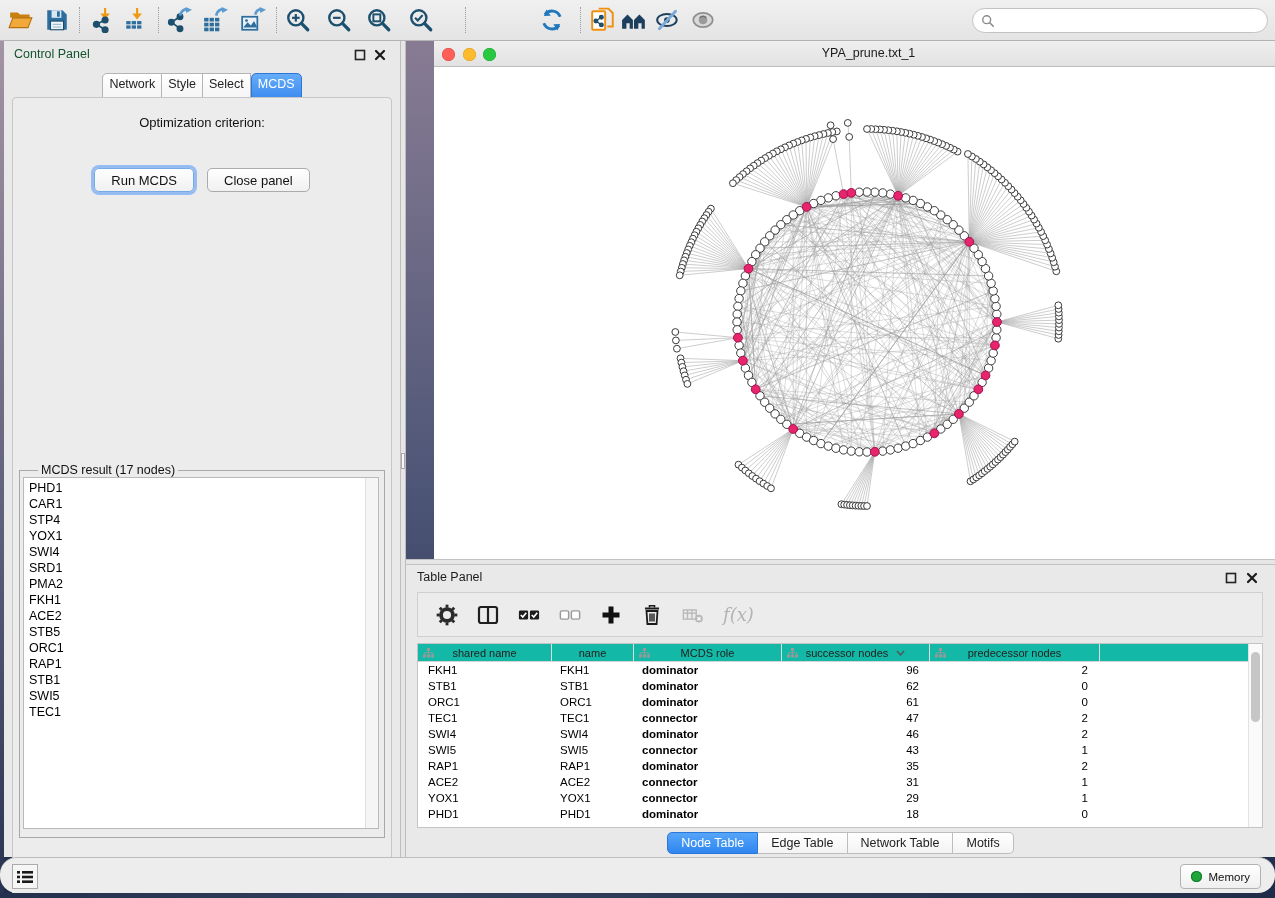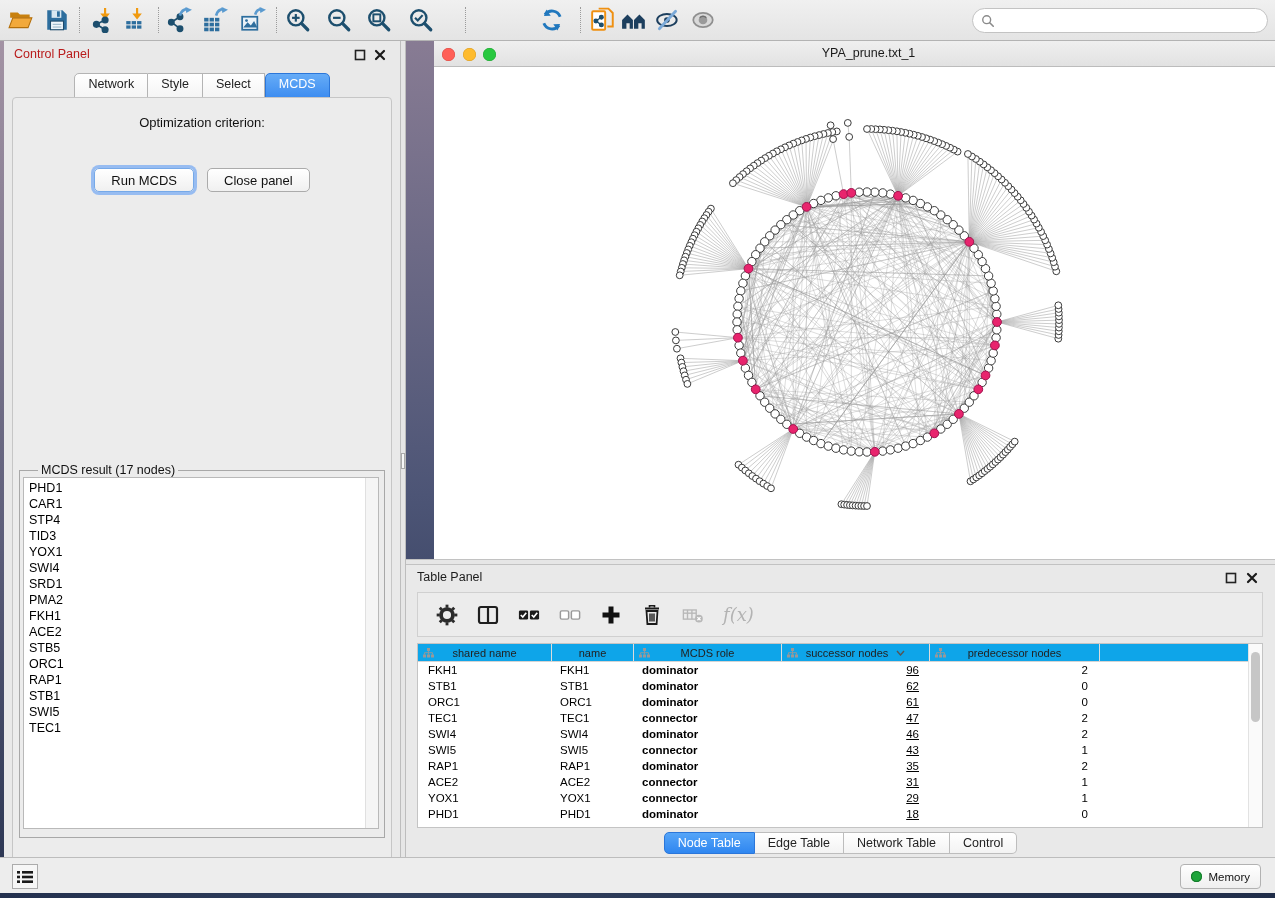--- a/index.html
+++ b/index.html
@@ -16,27 +16,27 @@
   .searchbox svg { width:14px; height:14px; flex:0 0 auto; }
   .searchbox input { border:none; outline:none; flex:1; height:20px; font-size:12px; background:transparent; padding-left:5px; }
 
   
   #leftstrip { position:absolute; left:0; top:41px; width:4px; height:852px; background:linear-gradient(180deg,#a393a4,#5a5c78 60%,#283350); }
   #bottomstrip { position:absolute; left:0; top:893px; width:1275px; height:5px; background:linear-gradient(90deg,#23304e,#31405e 30%,#202d49); }
 
   
   #control-panel { position:absolute; left:4px; top:41px; width:396px; height:816px; background:#e9e9e9; }
   .panel-head { position:absolute; left:0; top:0; width:100%; height:26px; }
-  .panel-title { position:absolute; left:10px; top:6px; font-size:12.5px; color:#b91c1c; }
+  .panel-title { position:absolute; left:10px; top:6px; font-size:12.5px; color:#14532d; }
   .wbtn { position:absolute; top:7px; width:14px; height:14px; background:transparent; border:none; cursor:pointer; padding:0; }
   .wbtn svg { width:12px; height:12px; display:block; }
   #cp-float { right:32px; } #cp-close { right:12px; }
 
   .tabbar { position:absolute; left:0; top:32px; width:100%; height:22px; display:flex; justify-content:center; }
-  .tab { height:34px; padding:0 13px; font-size:12.5px; line-height:21px; background:linear-gradient(#ffffff,#f1f1f1); border:1px solid #b4b4b4; border-left-width:0; color:#222; cursor:pointer; }
+  .tab { height:34px; padding:0 6px; font-size:12.5px; line-height:21px; background:linear-gradient(#ffffff,#f1f1f1); border:1px solid #b4b4b4; border-left-width:0; color:#222; cursor:pointer; }
   .tab:first-child { border-left-width:1px; border-radius:5px 0 0 0; }
   .tab.selected { background:linear-gradient(#66acf7,#2e81ee); border:1px solid #2b76d9; color:#fff; border-radius:5px; }
 
   .tabpage { position:absolute; left:8px; top:56px; width:380px; height:875px; background:#ececec; border:1px solid #c6c6c6; border-radius:4px; }
   .crit-label { position:absolute; left:0; top:17px; width:100%; text-align:center; font-size:13px; color:#111; }
   .dropdown { position:absolute; left:32px; top:38px; width:312px; height:23px; background:#fff; border:1px solid #adadad; border-radius:5px; display:flex; align-items:center; cursor:pointer; }
   .dropdown .val { flex:1; font-size:13px; padding-left:10px; color:#111; white-space:nowrap; overflow:hidden; }
   .stepper { width:20px; height:21px; margin-right:1px; border-radius:4px; background:linear-gradient(#6fb2f9,#2f80ee); display:flex; flex-direction:column; align-items:center; justify-content:center; gap:1px; }
   .stepper svg { width:9px; height:6px; display:block; }
   .btnrow { position:absolute; left:0; top:70px; width:100%; display:flex; justify-content:center; gap:13px; }
@@ -73,40 +73,40 @@
   #table-panel { position:absolute; left:406px; top:565px; width:869px; height:292px; background:#e9e9e9; }
   #tp-title { position:absolute; left:11px; top:5px; font-size:12.5px; color:#1c1c1c; }
   #tp-float { right:36px; } #tp-close { right:15px; }
   #tp-toolbar { position:absolute; left:11px; top:27px; width:846px; height:45px; background:#ececec; border:1px solid #d0d0d0; display:flex; align-items:center; gap:15px; padding-left:16px; }
   .ttbtn { width:26px; height:26px; border:none; background:transparent; cursor:pointer; padding:2px; }
   .ttbtn svg { width:22px; height:22px; display:block; }
   .ttbtn.disabled { cursor:default; }
   .fx { font-family:"DejaVu Serif",serif; font-style:italic; font-size:18px; color:#b3b3b3; }
 
   #node-table { position:absolute; left:11px; top:78px; width:846px; height:185px; background:#fff; border:1px solid #c4c4c4; }
-  .thead { position:absolute; left:0; top:0; right:14px; height:18px; background:#0ea5e9; border-bottom:1px solid #d4d4d4; display:grid; grid-template-columns:134px 82px 148px 148px 170px 1fr; }
+  .thead { position:absolute; left:0; top:0; right:14px; height:18px; background:#14b8a6; border-bottom:1px solid #d4d4d4; display:grid; grid-template-columns:134px 82px 148px 148px 170px 1fr; }
   .hcell { position:relative; border-right:1px solid #dcdcdc; display:flex; align-items:center; justify-content:center; font-size:11px; color:#222; cursor:pointer; }
   .hcell .treeicon { position:absolute; left:5px; top:4px; }
   .hcell .sortchev { margin-left:8px; }
   .hcell.filler { border-right:none; cursor:default; }
   .tbody { position:absolute; left:0; top:18px; right:14px; bottom:0; overflow:hidden; }
   .trow { display:grid; grid-template-columns:134px 82px 148px 148px 170px 1fr; height:16px; line-height:16px; font-size:11.5px; color:#000; cursor:default; }
   .trow .c0 { padding-left:10px; } .trow .c1 { padding-left:8px; } .trow .c2 { padding-left:8px;font-weight:bold; }
-  .trow .c3 { text-align:right; padding-right:11px;text-decoration:underline; } .trow .c4 { text-align:right; padding-right:12px; }
+  .trow .c3 { text-align:right; padding-right:11px; } .trow .c4 { text-align:right; padding-right:12px; }
   .vscroll { position:absolute; right:0; top:0; width:14px; height:100%; background:#fafafa; border-left:1px solid #e2e2e2; }
   .vscroll .thumb { position:absolute; left:2px; top:8px; width:9px; height:70px; background:#c6c6c6; border-radius:5px; }
 
   #tp-tabs { position:absolute; left:0; top:267px; width:100%; height:23px; display:flex; justify-content:center; }
   .btab { height:22px; padding:0 13px; font-size:12.5px; line-height:21px; background:linear-gradient(#ffffff,#f3f3f3); border:1px solid #bdbdbd; border-left-width:0; color:#222; cursor:pointer; }
   .btab:first-child { border-left-width:1px; border-radius:5px 0 0 5px; }
   .btab:last-child { border-radius:0 5px 5px 0; }
   .btab.selected { background:linear-gradient(#55a5f8,#2f86f0); border-color:#2b76d9; color:#fff; }
 
   
-  #statusbar { position:absolute; left:0; top:857px; width:1275px; height:36px; background:#ededed; border-top:1px solid #bdbdbd; }
+  #statusbar { position:absolute; left:0; top:857px; width:1275px; height:36px; background:#ededed; border-top:1px solid #bdbdbd;border-radius:17px; }
   #list-btn { position:absolute; left:12px; top:6px; width:26px; height:25px; background:#f6f6f6; border:1px solid #ababab; cursor:pointer; padding:4px; }
   #list-btn svg { width:16px; height:14px; display:block; }
   #memory-btn { position:absolute; right:14px; top:6px; height:25px; padding:0 10px; background:linear-gradient(#ffffff,#efefef); border:1px solid #b2b2b2; border-radius:4px; display:flex; align-items:center; gap:6px; font-size:11.5px; color:#111; cursor:pointer; }
   #memory-btn .dot { width:11px; height:11px; border-radius:50%; background:#1ea53b; box-shadow:inset 0 0 0 1px #147a2a; }
 </style>
 </head>
 <body>
 
 <div id="desktop">
 <div id="app">
@@ -304,21 +304,20 @@
         <button class="pbtn focused">Run MCDS</button>
         <button class="pbtn">Close panel</button>
       </div>
       <fieldset class="mcds">
         <legend>MCDS result (17 nodes)</legend>
         <div class="mcds-listwrap">
           <div class="mcds-list">
                 <div class="mcds-item">PHD1</div>
                 <div class="mcds-item">CAR1</div>
                 <div class="mcds-item">STP4</div>
-                <div class="mcds-item">TID3</div>
                 <div class="mcds-item">YOX1</div>
                 <div class="mcds-item">SWI4</div>
                 <div class="mcds-item">SRD1</div>
                 <div class="mcds-item">PMA2</div>
                 <div class="mcds-item">FKH1</div>
                 <div class="mcds-item">ACE2</div>
                 <div class="mcds-item">STB5</div>
                 <div class="mcds-item">ORC1</div>
                 <div class="mcds-item">RAP1</div>
                 <div class="mcds-item">STB1</div>
@@ -1371,21 +1370,21 @@
           </div>
       <div class="vscroll">
             <div class="thumb"></div>
           </div>
     </div>
 
     <div id="tp-tabs">
       <div class="btab selected">Node Table</div>
       <div class="btab">Edge Table</div>
       <div class="btab">Network Table</div>
-      <div class="btab">Control</div>
+      <div class="btab">Motifs</div>
     </div>
   </div>
 
   <div id="statusbar">
     <button id="list-btn">
           <svg viewBox="0 0 16 14">
             <g fill="#1b1b1b">
               <rect x="0" y="1" width="3" height="2.6"></rect>
               <rect x="5" y="1" width="11" height="2.6"></rect>
               <rect x="0" y="5.7" width="3" height="2.6"></rect>

